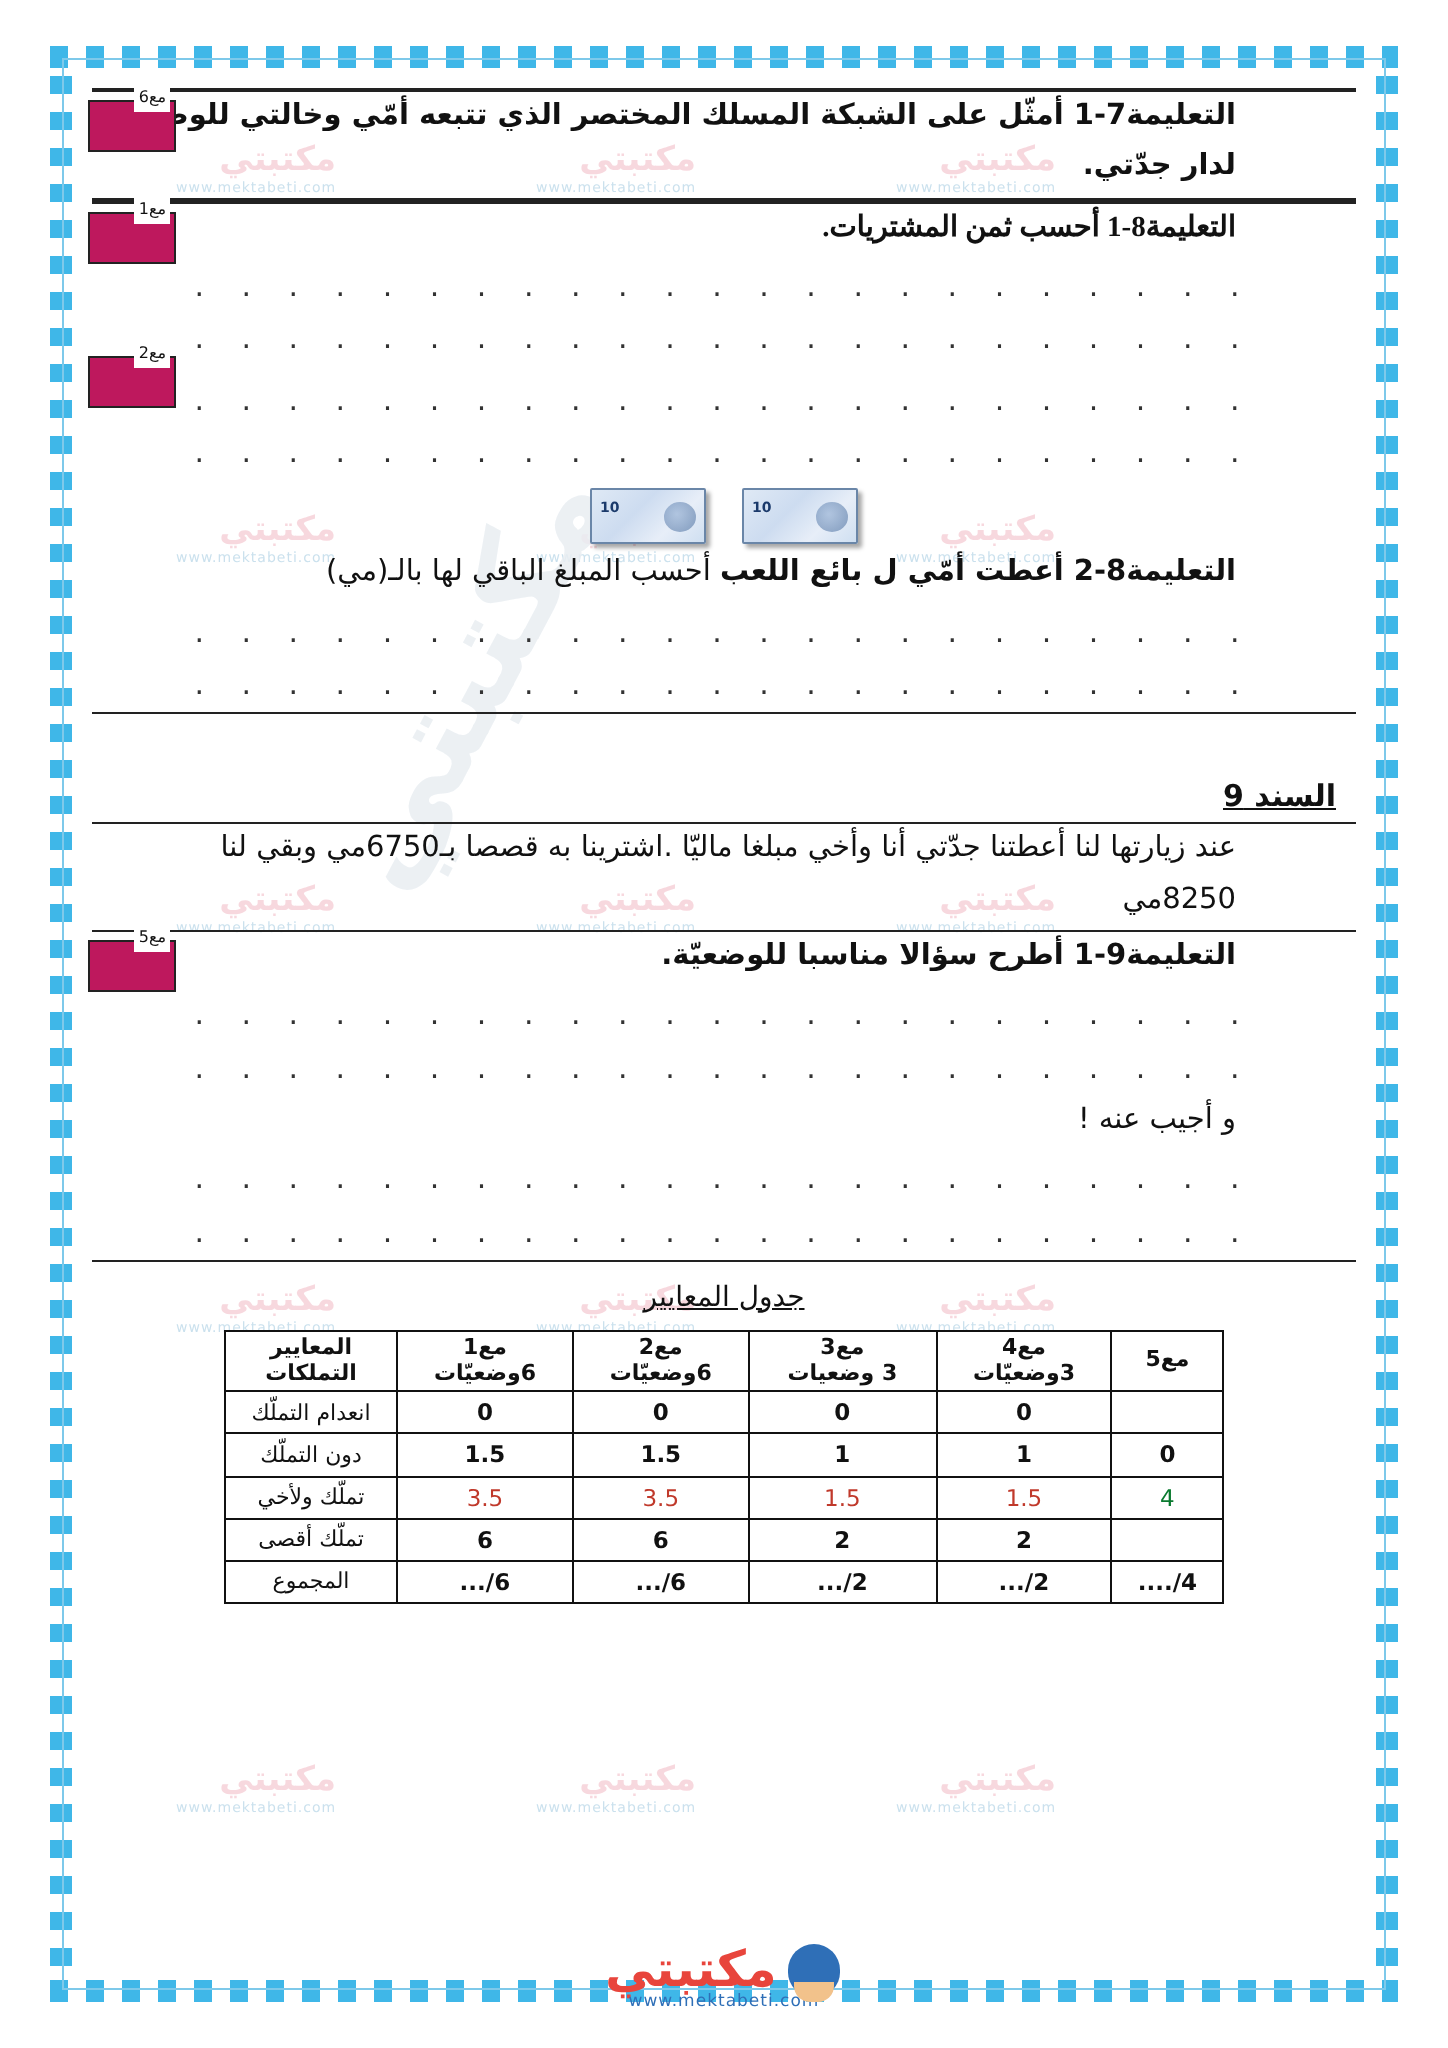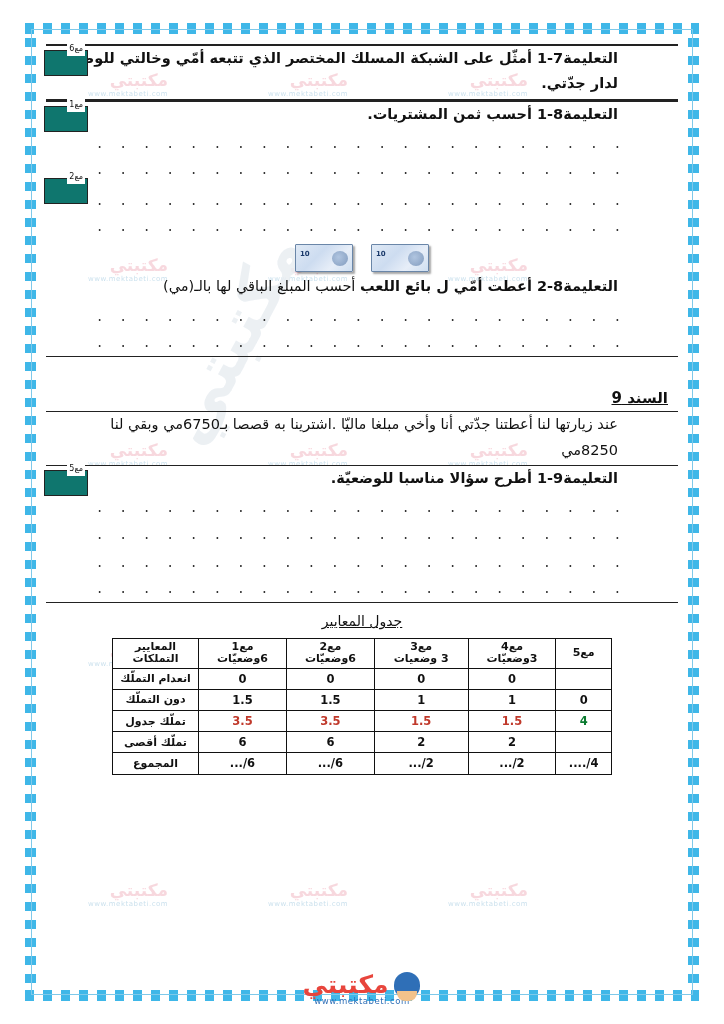--- a/index.html
+++ b/index.html
@@ -79,21 +79,21 @@
     padding:1px 40px 1px 40px;
     direction:ltr;
   }
 
   
   .row-with-box{ position:relative; }
   .scorebox{
     position:absolute; left:-2px; top:4px;
     width:44px; height:26px;
     border:1px solid #222;
-    background:#0f766e;
+    background:#be185d;
     text-decoration:underline;
   }
   .scorebox .lbl{
     position:absolute; top:-9px; right:2px;
     font-size:8px; background:#fff; padding:0 2px; color:#111;
   }
 
   
   .money-row{ display:flex; justify-content:center; gap:18px; padding:4px 0 2px 0;}
   .bill{
@@ -127,21 +127,21 @@
     margin: 0 auto;
     width:500px;
     font-size:11.5px;
     background:#fff;
   }
   table.criteria td, table.criteria th{
     border:1px solid #111;
     text-align:center;
     height:17px;
     padding:0 3px;
-    font-weight:bold;
+    font-weight:normal;
   }
   table.criteria thead td{
     height:30px;
     line-height:1.15;
     font-weight:bold;
     font-size:11px;
   }
   table.criteria td.rowhead{
     text-align:center;
     width:86px;
@@ -216,21 +216,21 @@
   </div>
 
   <div>
     <div class="rule"></div>
     <div class="rule"></div>
 
     <div class="row-with-box">
       <div class="scorebox">
         <span class="lbl">مع1</span>
       </div>
-      <div class="para" style="padding-right:60px;">
+      <div class="para" style="padding-right:60px;font-family:Liberation Serif, serif;">
         <span class="taalima">التعليمة8-1 أحسب ثمن المشتريات.</span>
       </div>
     </div>
     <div class="dots">. . . . . . . . . . . . . . . . . . . . . . . . . . . . . . . . . . . . . . . . . . . . . .</div>
 
     <div class="row-with-box" style="height:2px;">
       <div class="scorebox" style="top:-6px;">
         <span class="lbl">مع2</span>
       </div>
     </div>
@@ -260,20 +260,21 @@
       <div class="scorebox">
         <span class="lbl">مع5</span>
       </div>
       <div class="para" style="padding-right:60px;margin-left:40px;">
         <span class="taalima">التعليمة9-1 أطرح سؤالا مناسبا للوضعيّة.</span>
       </div>
     </div>
 
     <div class="dots">. . . . . . . . . . . . . . . . . . . . . . . . . . . . . . . . . . . . . . . . . . . . . .</div>
 
+    <div class="para" style="padding-right:60px;">و أجيب عنه !</div>
 
     <div class="dots">. . . . . . . . . . . . . . . . . . . . . . . . . . . . . . . . . . . . . . . . . . . . . .</div>
     <div class="rule"></div>
   </div>
 
   <div class="table-title">جدول المعايير</div>
 
   <table class="criteria">
     <thead>
       <tr>
@@ -318,21 +319,21 @@
         <td class="bold">1.5</td>
         <td class="bold">1.5</td>
         <td class="rowhead">دون التملّك</td>
       </tr>
       <tr>
         <td class="c-green">4</td>
         <td class="c-red">1.5</td>
         <td class="c-red">1.5</td>
         <td class="c-red">3.5</td>
         <td class="c-red">3.5</td>
-        <td class="rowhead">تملّك جدول</td>
+        <td class="rowhead">تملّك ولأخي</td>
       </tr>
       <tr>
         <td></td>
         <td class="bold">2</td>
         <td class="bold">2</td>
         <td class="bold">6</td>
         <td class="bold">6</td>
         <td class="rowhead">تملّك أقصى</td>
       </tr>
       <tr>

